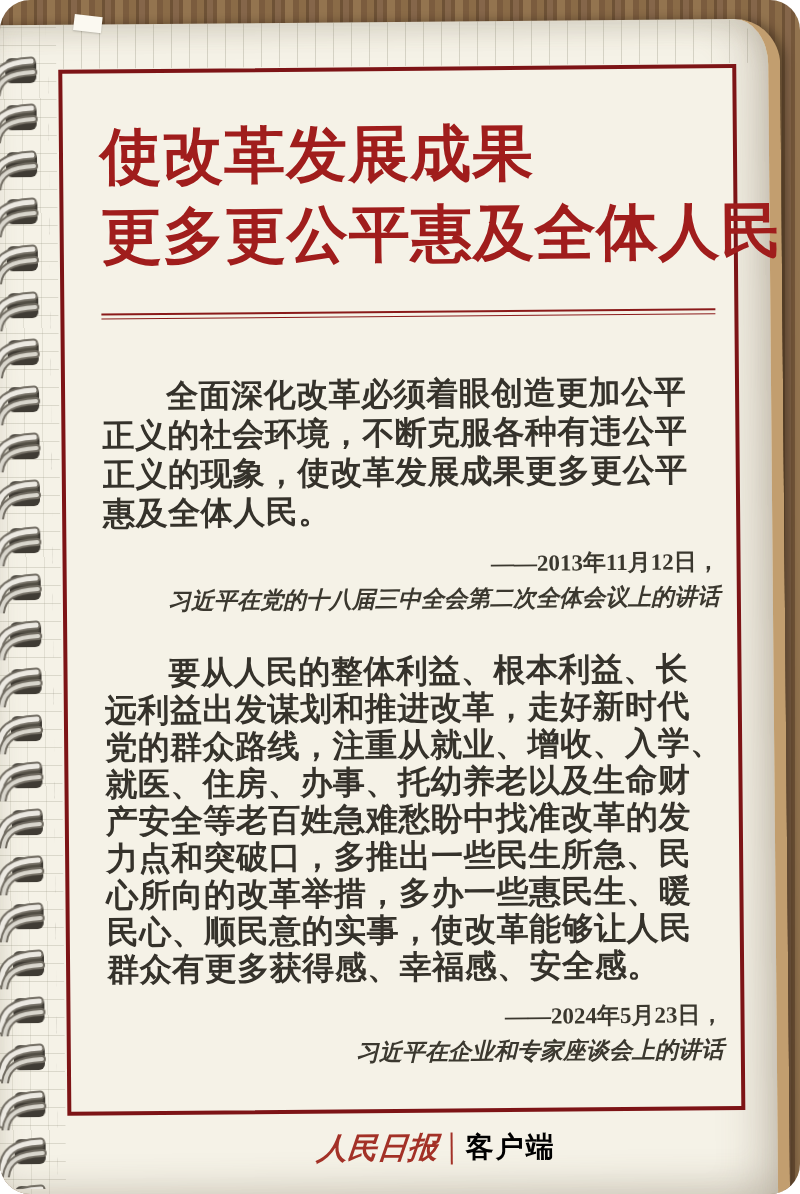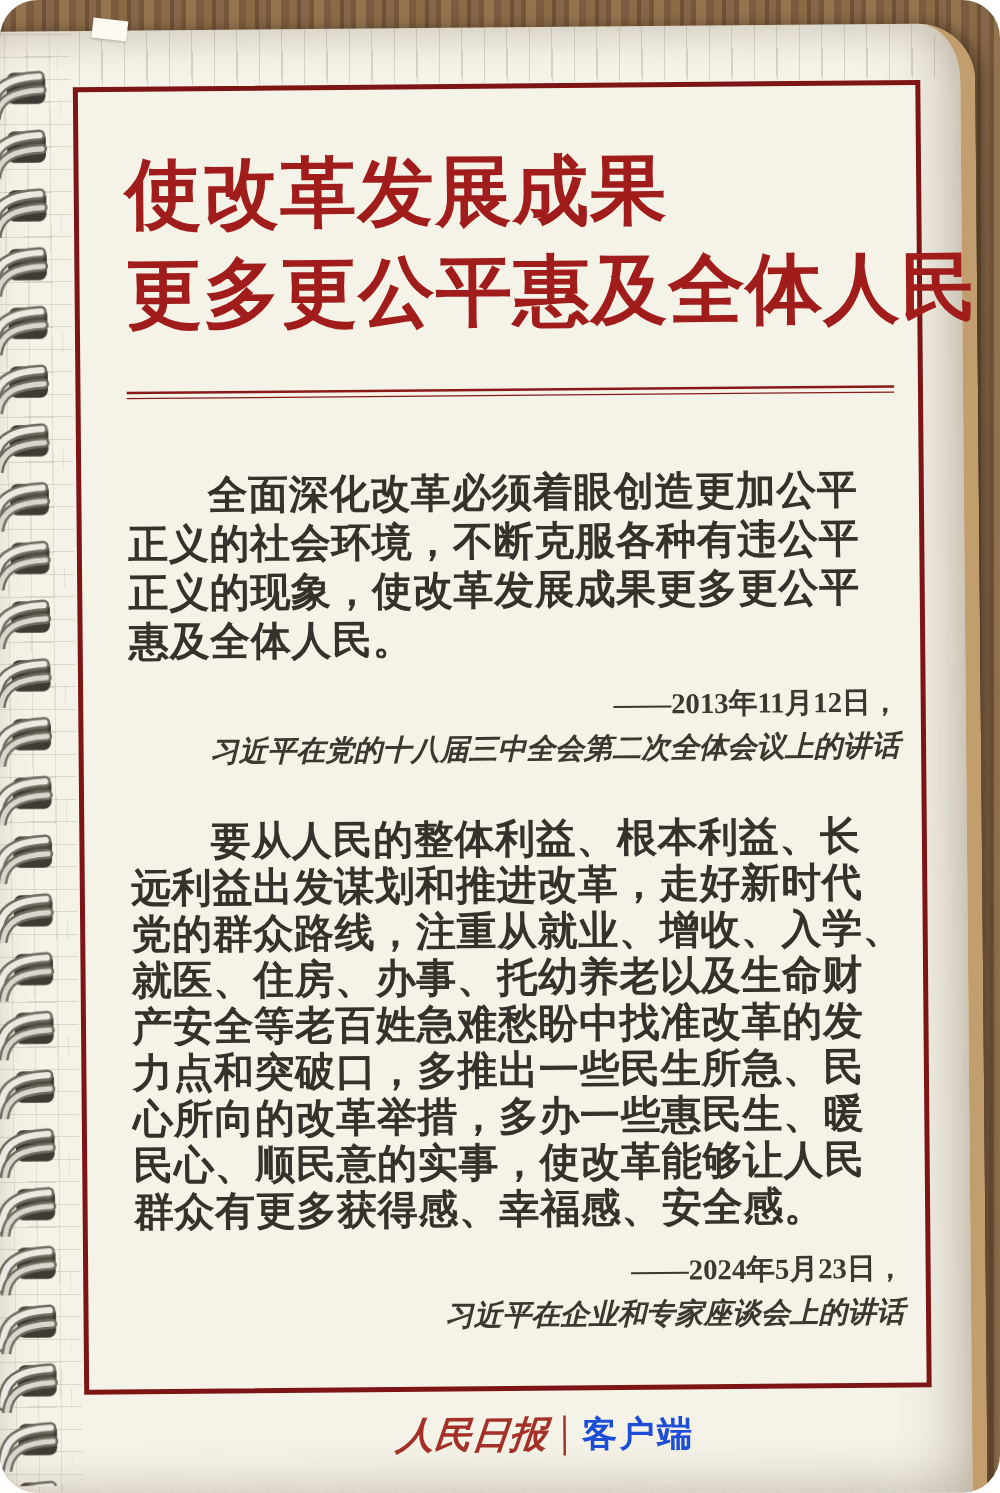--- a/index.html
+++ b/index.html
@@ -107,21 +107,21 @@
     font-style: italic; font-weight: 700; font-size: 30px;
     color: #a33127; display: inline-block; transform: skewX(-6deg);
     vertical-align: middle;
   }
   .footer-logo .divider {
     display: inline-block; width: 2px; height: 32px; background: #a33127;
     margin: 0 9px; vertical-align: middle;
   }
   .footer-logo .app {
     font-family: "Liberation Sans", "DejaVu Sans", sans-serif;
-    font-weight: 700; font-size: 28px; color: #1d4ed8;
+    font-weight: 700; font-size: 28px; color: #000000;
     letter-spacing: 2px; vertical-align: middle; text-align: right;
   }
 </style>
 </head>
 <body>
 
 <div class="stage">
   <div class="paper">
     <div class="grid-top"></div>
     <div class="grid-left"></div>

